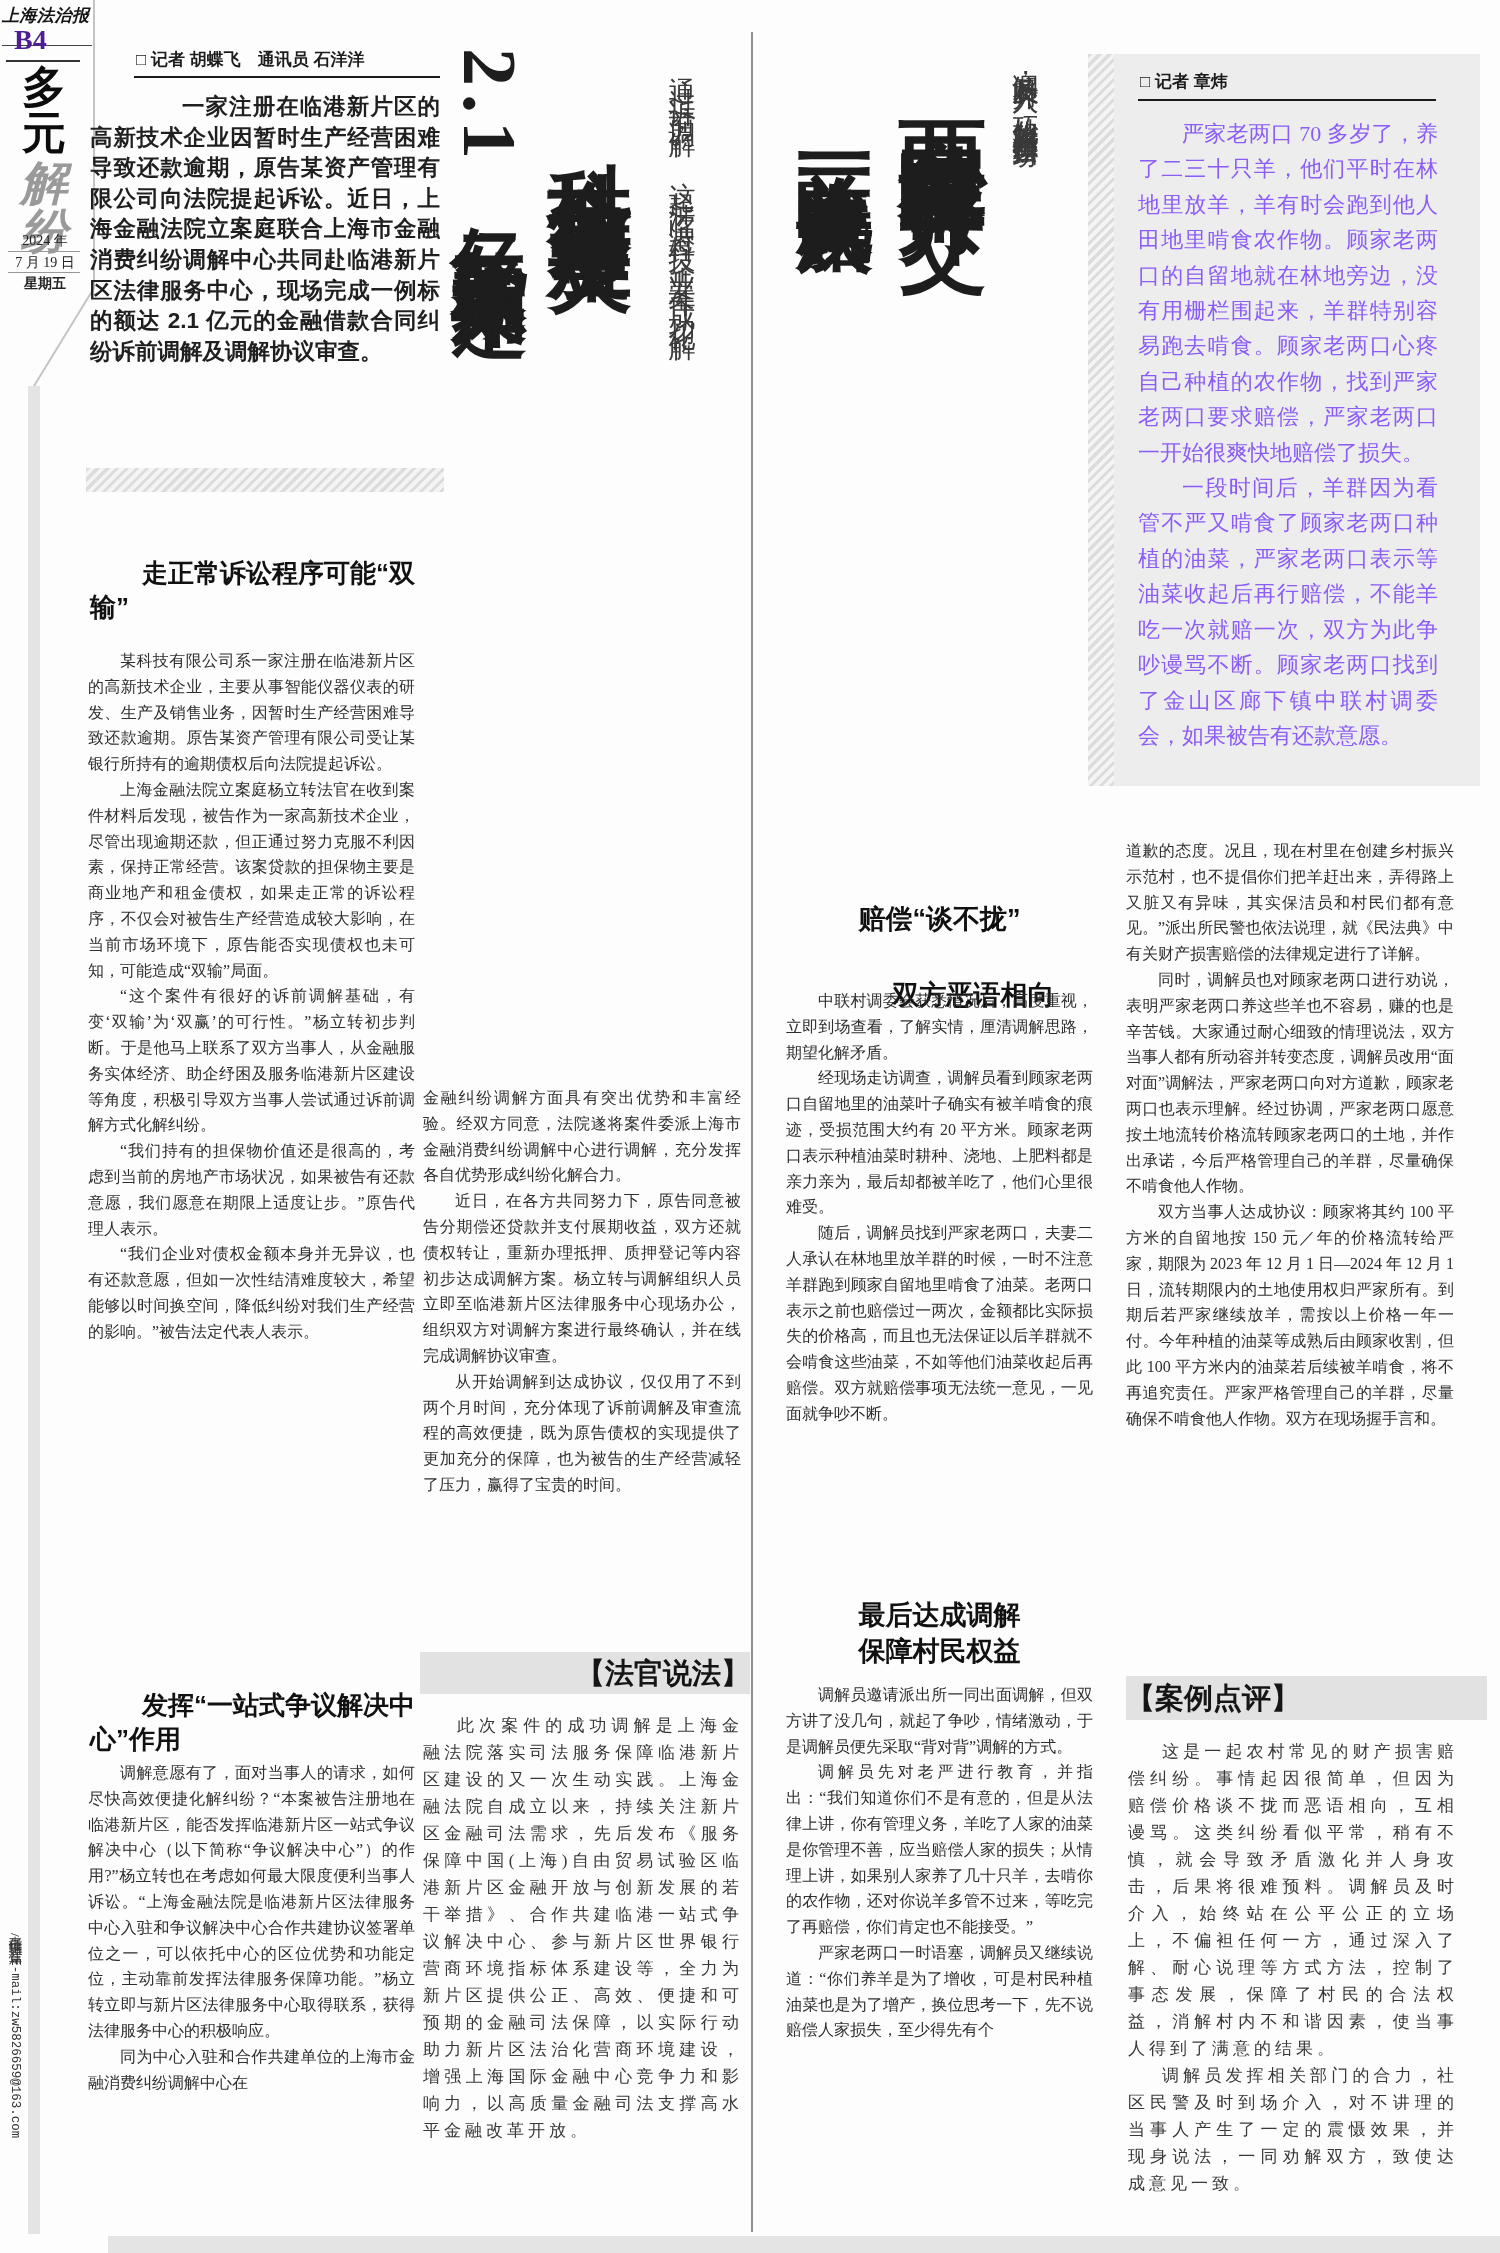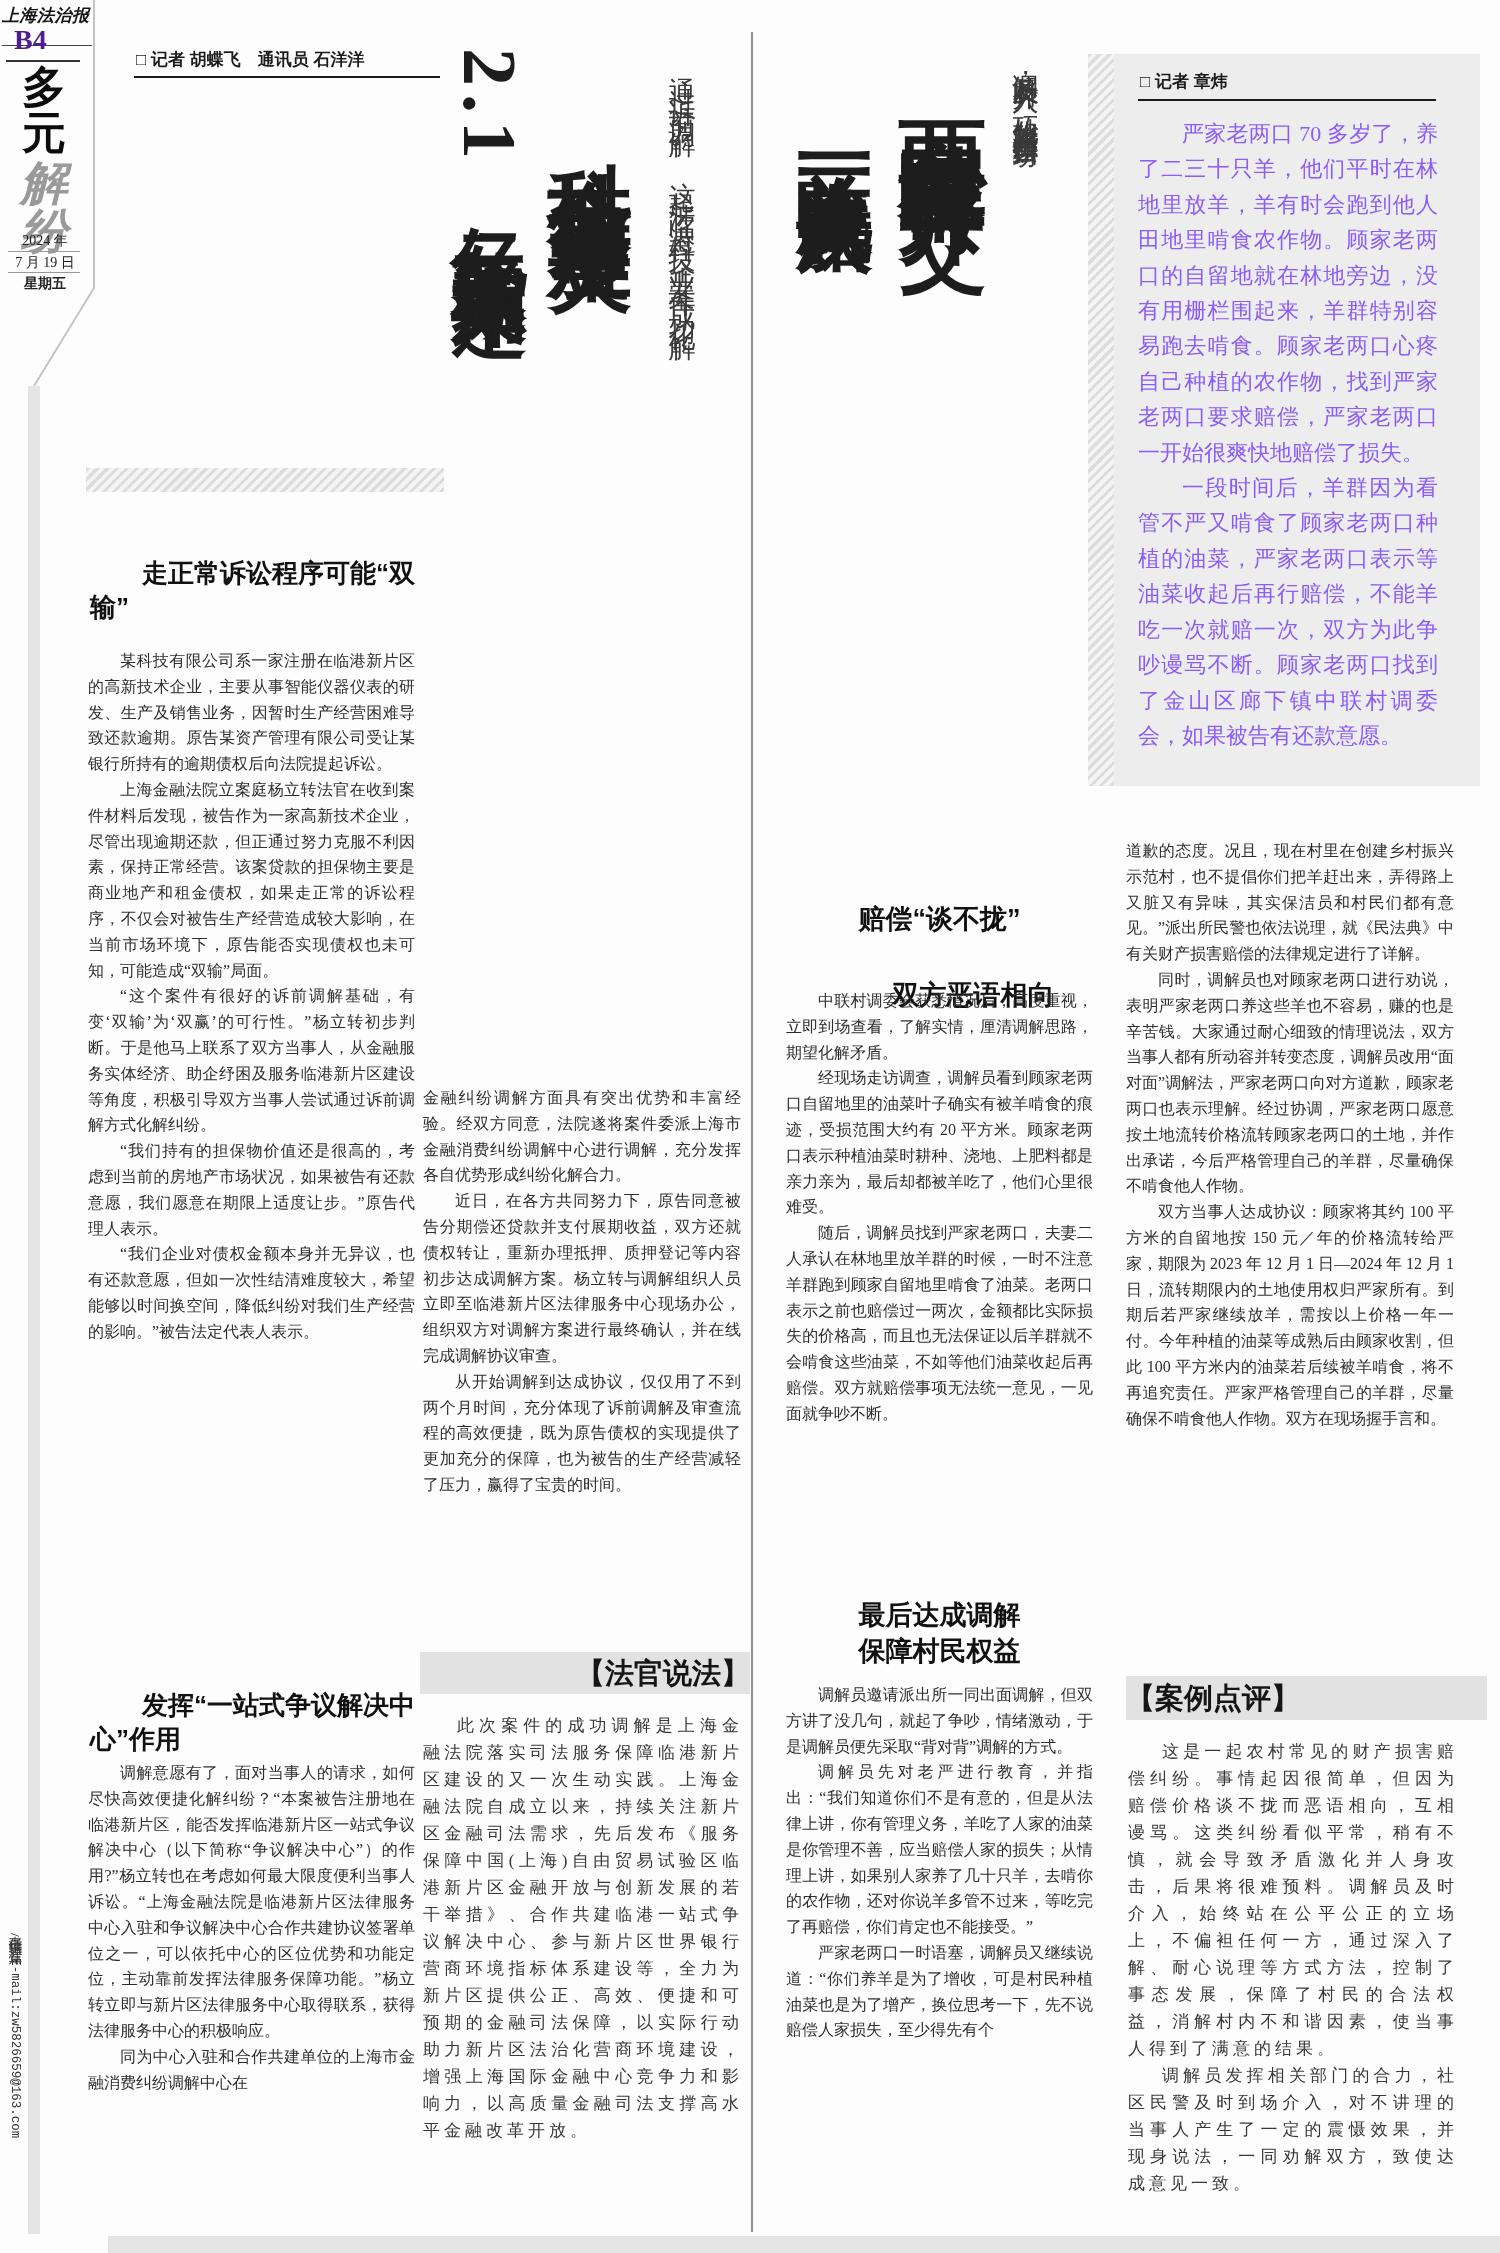--- a/index.html
+++ b/index.html
@@ -70,20 +70,23 @@
   <div class="abs mrule" style="top:251px;"></div>
   <div class="abs mdate" style="top:254px;">7 月 19 日</div>
   <div class="abs mrule" style="top:272px;"></div>
   <div class="abs mdate" style="top:275px;font-weight:bold;">星期五</div>
 
   <div class="abs art-divider"></div>
 
   <div class="abs byline sans" style="left:136px;top:48px;">□ 记者 胡蝶飞　通讯员 石洋洋</div>
   <div class="abs byline-rule" style="left:134px;top:76px;width:306px;"></div>
 
+  <div class="abs lead-left" style="left:90px;top:92px;width:350px;height:372px;">
+    <p>一家注册在临港新片区的高新技术企业因暂时生产经营困难导致还款逾期，原告某资产管理有限公司向法院提起诉讼。近日，上海金融法院立案庭联合上海市金融消费纠纷调解中心共同赴临港新片区法律服务中心，现场完成一例标的额达 2.1 亿元的金融借款合同纠纷诉前调解及调解协议审查。</p>
+  </div>
 
   <div class="abs hatch" style="left:86px;top:468px;width:358px;height:24px;"></div>
 
   <div class="abs subhead subhead-indent sans" style="left:90px;top:556px;width:332px;">走正常诉讼程序可能“双输”</div>
 
   <div class="abs bodycol" style="left:88px;top:648px;width:327px;height:1038px;">
       <p>某科技有限公司系一家注册在临港新片区的高新技术企业，主要从事智能仪器仪表的研发、生产及销售业务，因暂时生产经营困难导致还款逾期。原告某资产管理有限公司受让某银行所持有的逾期债权后向法院提起诉讼。</p>
       <p>上海金融法院立案庭杨立转法官在收到案件材料后发现，被告作为一家高新技术企业，尽管出现逾期还款，但正通过努力克服不利因素，保持正常经营。该案贷款的担保物主要是商业地产和租金债权，如果走正常的诉讼程序，不仅会对被告生产经营造成较大影响，在当前市场环境下，原告能否实现债权也未可知，可能造成“双输”局面。</p>
       <p>“这个案件有很好的诉前调解基础，有变‘双输’为‘双赢’的可行性。”杨立转初步判断。于是他马上联系了双方当事人，从金融服务实体经济、助企纾困及服务临港新片区建设等角度，积极引导双方当事人尝试通过诉前调解方式化解纠纷。</p>
       <p>“我们持有的担保物价值还是很高的，考虑到当前的房地产市场状况，如果被告有还款意愿，我们愿意在期限上适度让步。”原告代理人表示。</p>

